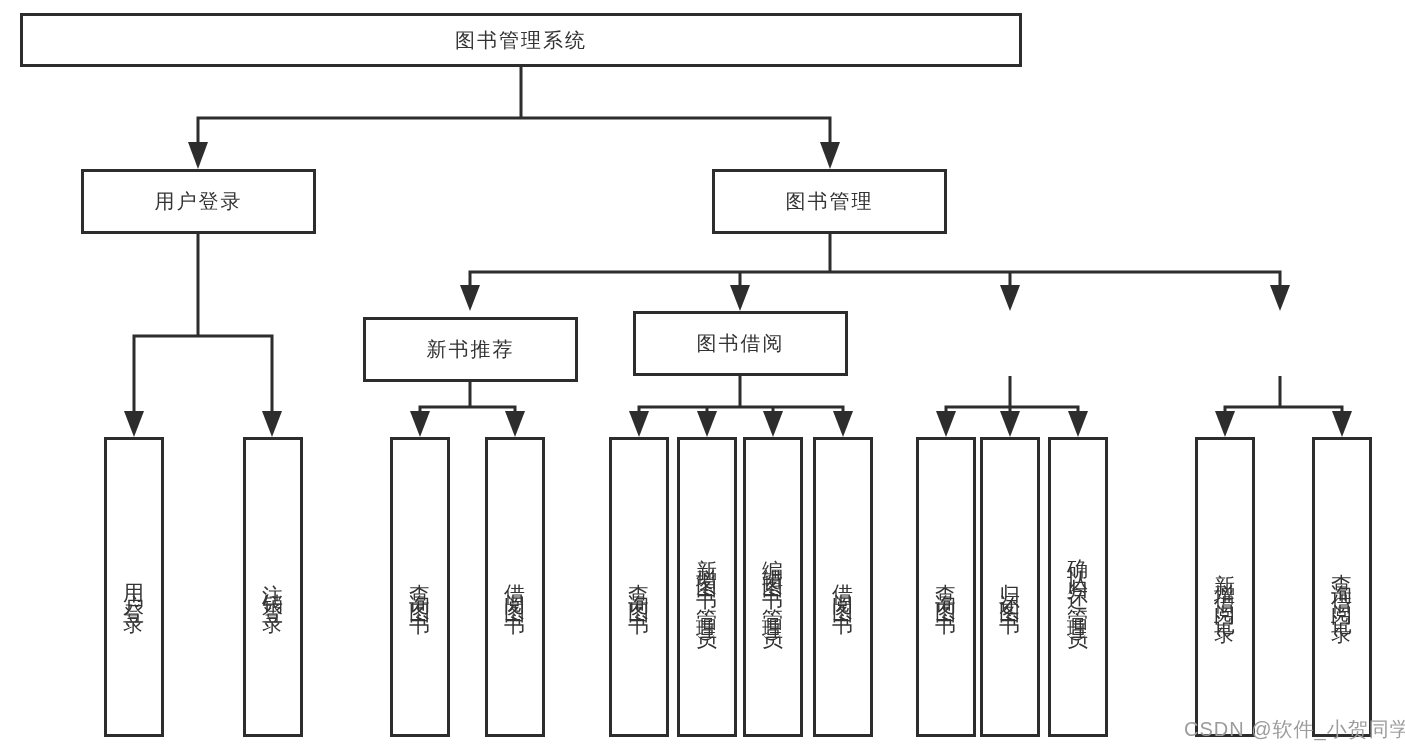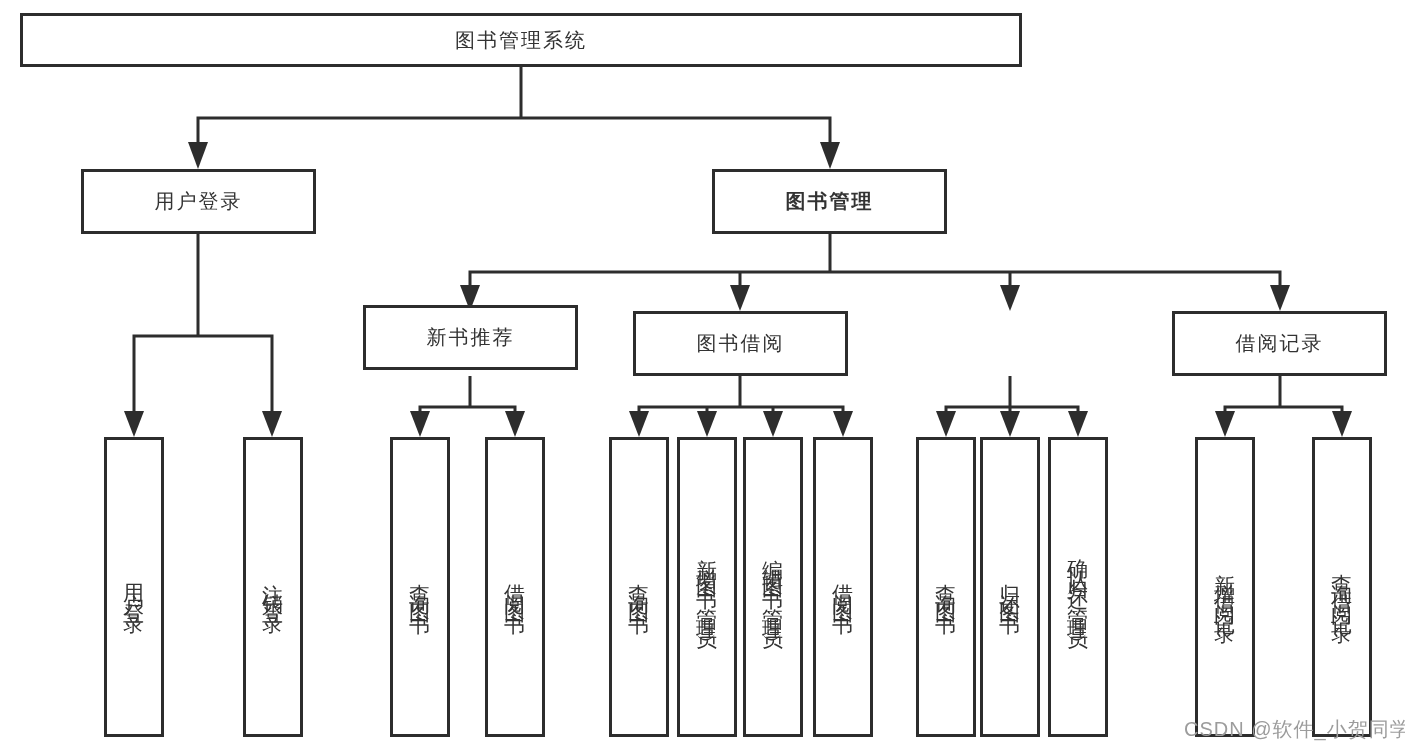--- a/index.html
+++ b/index.html
@@ -93,32 +93,29 @@
     </g>
   </svg>
 
   <div class="node" style="left:20px;top:13px;width:1002px;height:54px;">
     <span class="h-label">图书管理系统</span>
   </div>
 
   <div class="node" style="left:81px;top:169px;width:235px;height:65px;">
     <span class="h-label">用户登录</span>
   </div>
-  <div class="node" style="left:712px;top:169px;width:235px;height:65px;font-weight:bold;">
+  <div class="node" style="left:712px;top:169px;width:235px;height:65px;">
     <span class="h-label">图书管理</span>
   </div>
 
-  <div class="node" style="left:363px;top:305px;width:215px;height:65px;">
+  <div class="node" style="left:363px;top:317px;width:215px;height:65px;">
     <span class="h-label">新书推荐</span>
   </div>
   <div class="node" style="left:633px;top:311px;width:215px;height:65px;text-align:right;">
     <span class="h-label">图书借阅</span>
-  </div>
-  <div class="node" style="left:1172px;top:311px;width:215px;height:65px;">
-    <span class="h-label">借阅记录</span>
   </div>
 
   <div class="node leaf" style="left:104px;">
     <span class="v-label">用户登录</span>
   </div>
   <div class="node leaf" style="left:243px;">
     <span class="v-label">注销登录</span>
   </div>
 
   <div class="node leaf" style="left:390px;">

